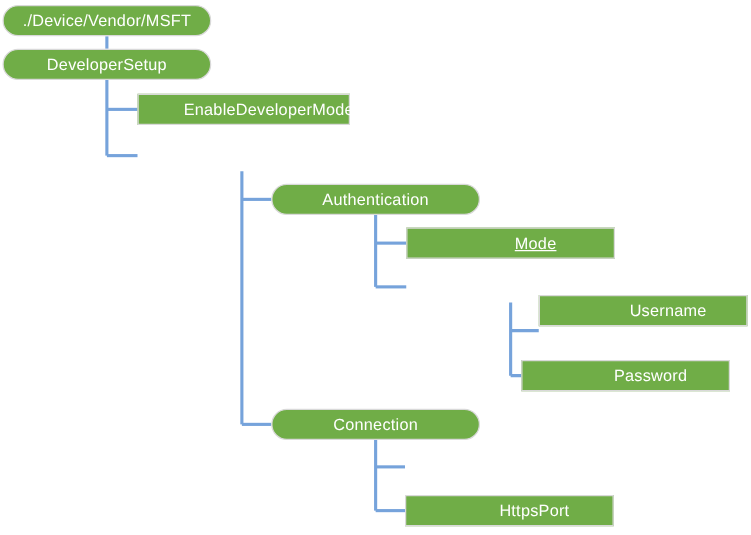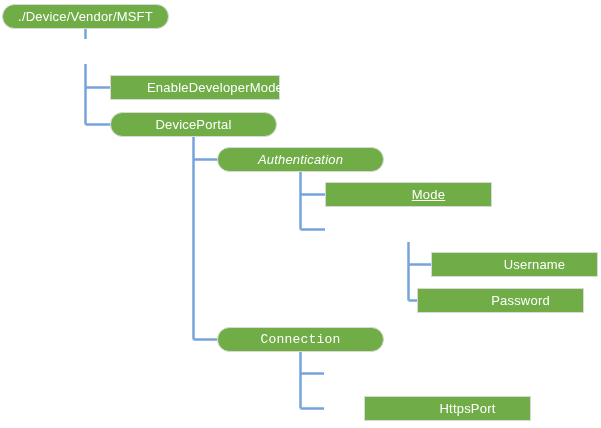--- a/index.html
+++ b/index.html
@@ -70,22 +70,22 @@
     <path d="M408.5,242 V300.5"></path>
     <path d="M408.5,264.5 H431"></path>
     <path d="M408.5,300.5 H431"></path>
 
     <path d="M300.5,352 V408.5"></path>
     <path d="M300.5,373.5 H324"></path>
     <path d="M300.5,408.5 H324"></path>
   </svg>
 
   <div class="node pill" style="left:2px;   top:4px;">./Device/Vendor/MSFT</div>
+  <div class="node pill" style="left:2px;   top:39px;">DeveloperSetup</div>
   <div class="node rect" style="left:110px; top:75px; width:170px;">EnableDeveloperMode</div>
-  <div class="node pill" style="left:110px; top:112px;">DevicePortal</div>
-  <div class="node pill" style="left:217px; top:147px;font-style:italic;">Authentication</div>
+  <div class="node pill" style="left:217px; top:147px;">Authentication</div>
   <div class="node rect" style="left:325px; top:182px;text-decoration:underline;">Mode</div>
-  <div class="node rect" style="left:431px; top:252px;">Username</div>
+  <div class="node rect" style="left:431px; top:236px;">Username</div>
   <div class="node rect" style="left:417px; top:288px;">Password</div>
-  <div class="node pill" style="left:217px; top:327px;font-family:Liberation Mono, monospace;">Connection</div>
-  <div class="node rect" style="left:324px; top:396px;margin-left:40px;">HttpsPort</div>
+  <div class="node pill" style="left:217px; top:327px;">Connection</div>
+  <div class="node rect" style="left:324px; top:396px;">HttpsPort</div>
 
 </div>
 
 </body></html>

